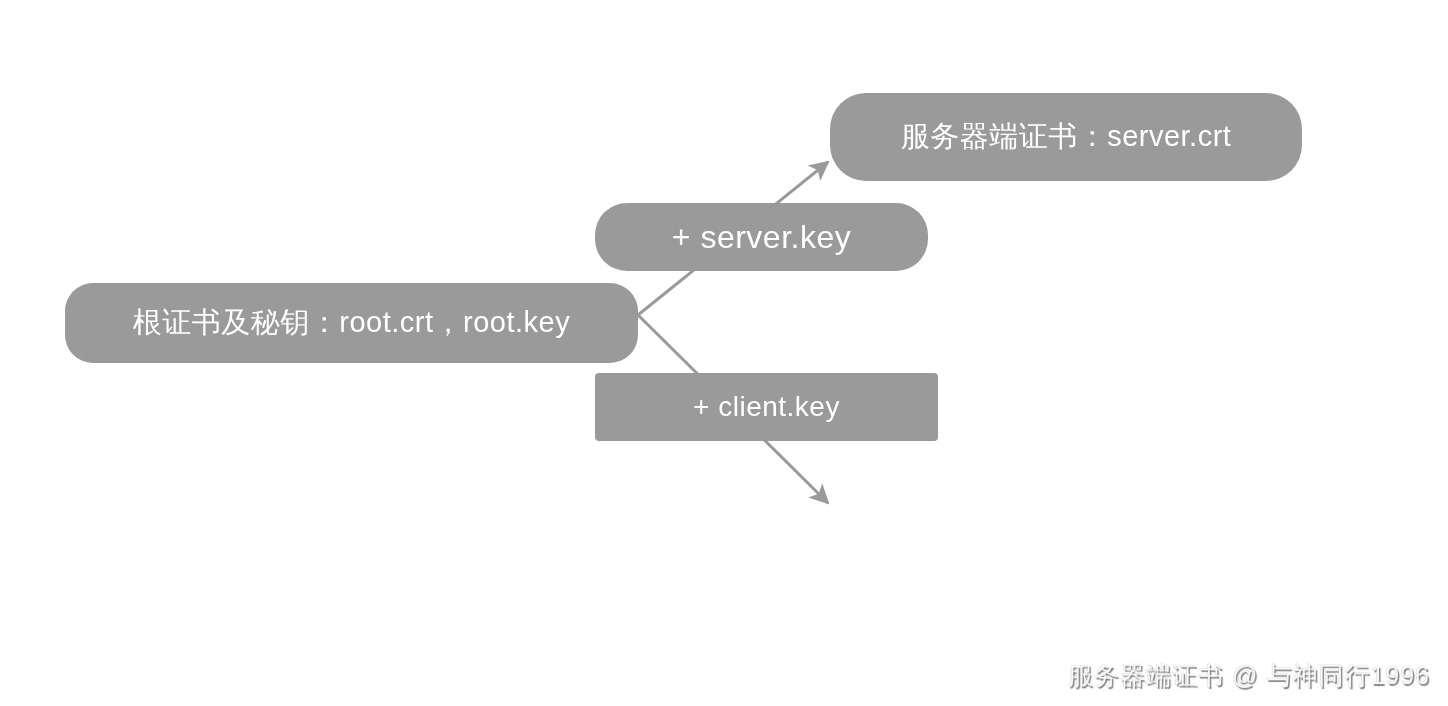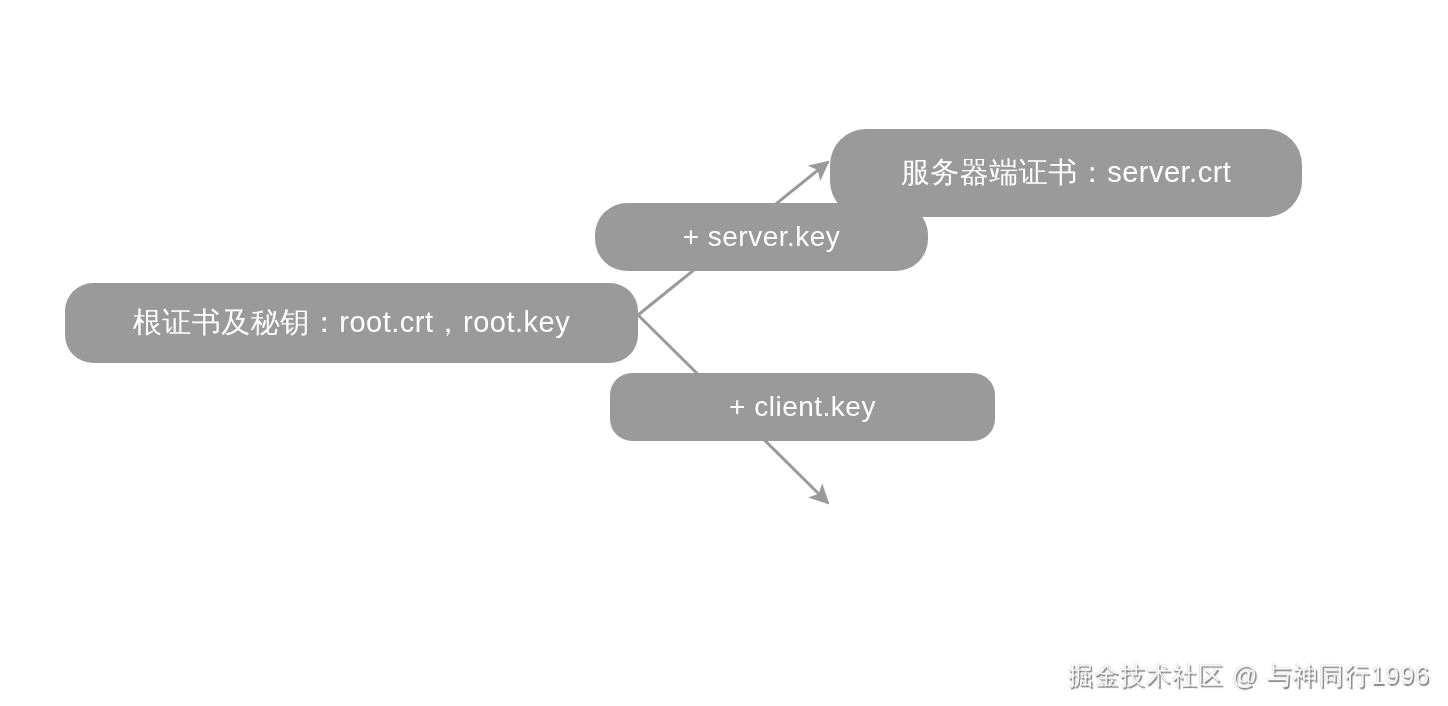--- a/index.html
+++ b/index.html
@@ -39,33 +39,32 @@
   .node-root {
     left: 65px;  top: 283px;
     width: 573px; height: 80px;
     border-radius: 28px;
     justify-content: center;
   }
   .node-server-key {
     left: 595px; top: 203px;
     width: 333px; height: 68px;
     border-radius: 32px;
-    font-size: 28px;
+    font-size: 32px;
   }
   .node-client-key {
-    left: 610px; top: 373px;
-    width: 385px; height: 68px;
-    border-radius: 22px;
+    left: 595px; top: 373px;
+    width: 343px; height: 68px;
+    border-radius: 4px;
     font-size: 28px;
   }
   .node-server-crt {
     left: 830px; top: 93px;
     width: 472px; height: 88px;
     border-radius: 36px;
-    margin-top: 36px;
   }
   .node-client-crt {
     left: 830px; top: 494px;
     width: 472px; height: 89px;
     border-radius: 36px;
   }
   .watermark {
     position: absolute;
     right: 18px;
     bottom: 14px;
@@ -106,16 +105,16 @@
   <div class="node node-client-key">
     <span>+ client.key</span>
   </div>
 
   <div class="node node-server-crt">
     <span>服务器端证书：server.crt</span>
   </div>
 
 
   <div class="watermark">
-    <span>掘金技术社区 @ 与神同行1996</span>
+    <span>服务器端证书 @ 与神同行1996</span>
   </div>
 
 </div>
 
 </body></html>

